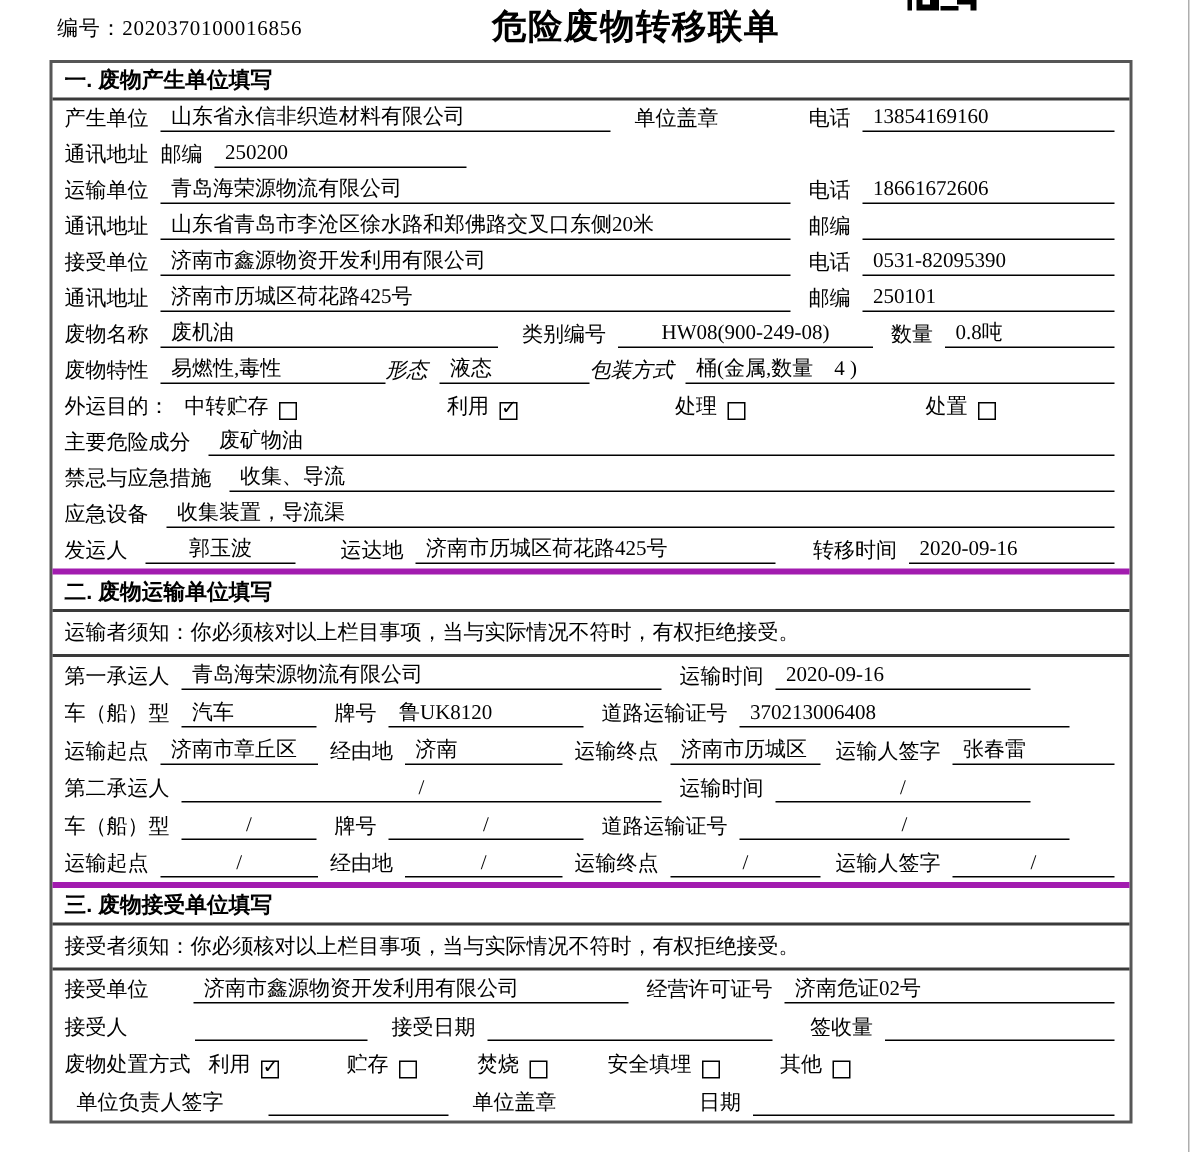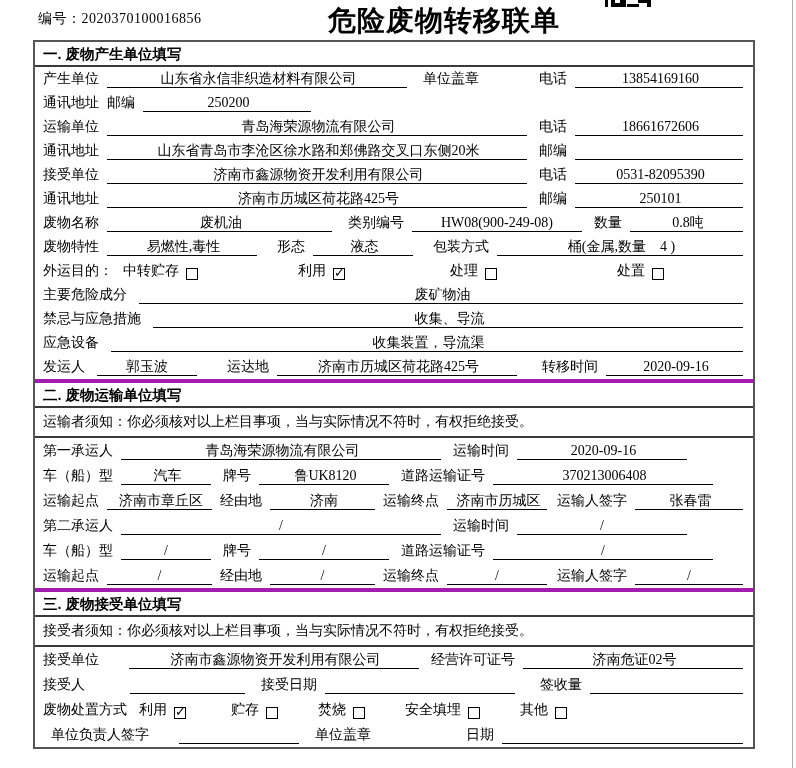--- a/index.html
+++ b/index.html
@@ -1,21 +1,21 @@
 <!DOCTYPE html>
 <html><head>
 <meta charset="utf-8">
 <style>
   html,body { margin:0; padding:0; background:#fff; }
   body { font-family:"Liberation Serif","DejaVu Serif",serif; color:#000; }
   .page { position:relative; width:796px; height:768px; background:#fff; overflow:hidden; }
 
   
   .serial { position:absolute; left:38px; top:10px; font-size:14px; letter-spacing:0.5px; }
-  .title  { position:absolute; left:328px; top:2px; font-size:28px; font-weight:bold;
+  .title  { position:absolute; left:328px; top:2px; font-size:23px; font-weight:bold;
             font-family:"Liberation Sans","DejaVu Sans",sans-serif; letter-spacing:1px; }
   .edge-line { position:absolute; right:3px; top:0; bottom:0; width:1px; background:#aeaeae; }
 
   
   .qr { position:absolute; left:605px; top:0; width:48px; height:8px; }
   .qr i { position:absolute; background:#000; }
   .qr .q1 { left:0;  top:0; width:3px;  height:7px; }
   .qr .q2 { left:6px; top:0; width:15px; height:7px; }
   .qr .q2w{ left:10px;top:0; width:5px; height:3px; background:#fff; }
   .qr .q3 { left:22px;top:4px; width:12px; height:3px; }
@@ -28,27 +28,27 @@
   .sec-head { height:22px; line-height:22px; padding:1px 8px 0; font-size:14.5px; font-weight:bold;
               font-family:"Liberation Sans","DejaVu Sans",sans-serif;
               border-top:4px solid #a21caf; border-bottom:2px solid #3a3a3a; }
   .sec-head.first { border-top:none; }
   .row { display:flex; align-items:flex-end; height:24px; padding:0 10px 3px 8px;
          font-size:14px; white-space:nowrap; box-sizing:border-box; }
   .row.h25 { height:25px; }
   .row.notice { height:30px; align-items:center; border-bottom:2px solid #3a3a3a; padding-bottom:0; }
   .lbl { flex:0 0 auto; }
   .u { border-bottom:1px solid #000; padding:0 4px 0 7px; line-height:17px; min-width:36px;
-       overflow:hidden; box-sizing:border-box; flex:0 0 auto;text-align:center; }
+       overflow:hidden; box-sizing:border-box; flex:0 0 auto; }
   .u.c { text-align:center; padding:0 4px; }
   .grow { flex:1 1 auto; }
   .spacer { flex:1 1 auto; }
   .mr8 { margin-right:8px; } .mr12 { margin-right:12px; } .mr30 { margin-right:30px;margin-top:16px; } .mr45 { margin-right:45px; }
   .ml8{margin-left:8px;} .ml10{margin-left:10px;} .ml12{margin-left:12px;} .ml16{margin-left:16px;}
-  .ml20{margin-left:20px;} .ml25{margin-left:25px;} .ml30{margin-left:30px;} .ml40{margin-left:40px;}
+  .ml20{font-style:italic;} .ml25{margin-left:25px;} .ml30{margin-left:30px;} .ml40{margin-left:40px;}
   .ml45{margin-left:45px;} .ml95{margin-left:95px;} .ml100{margin-left:100px;}
   .ml105{margin-left:105px;} .ml120{margin-left:120px;}
   .w90{width:90px;} .w100{width:100px;} .w105{width:105px;} .w115{width:115px;} .w120{width:120px;}
   .w130{width:130px;} .w150{width:150px;} .w168{width:168px;} .w170{width:170px;} .w190{width:190px;}
   .w225{width:225px;} .w240{width:240px;} .w290{width:290px;} .w300{width:300px;} .w320{width:320px;}
 
   
   .cb { display:inline-block; width:12px; height:12px; border:1.4px solid #000; margin-left:7px;
         position:relative; box-sizing:border-box; vertical-align:-1px; flex:0 0 auto; }
   .cb.checked::after { content:"\2713"; position:absolute; left:0px; top:-4px; font-size:13px;

